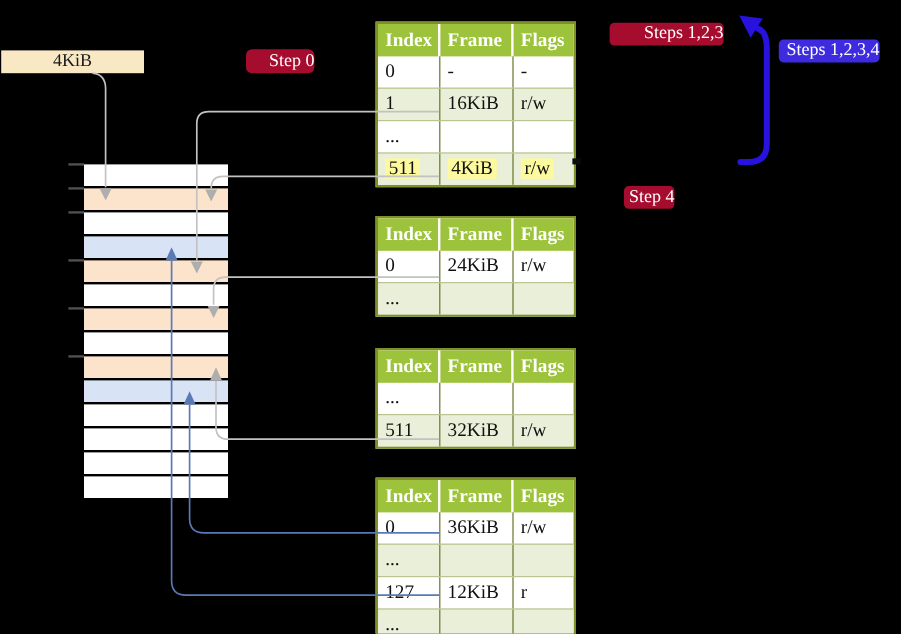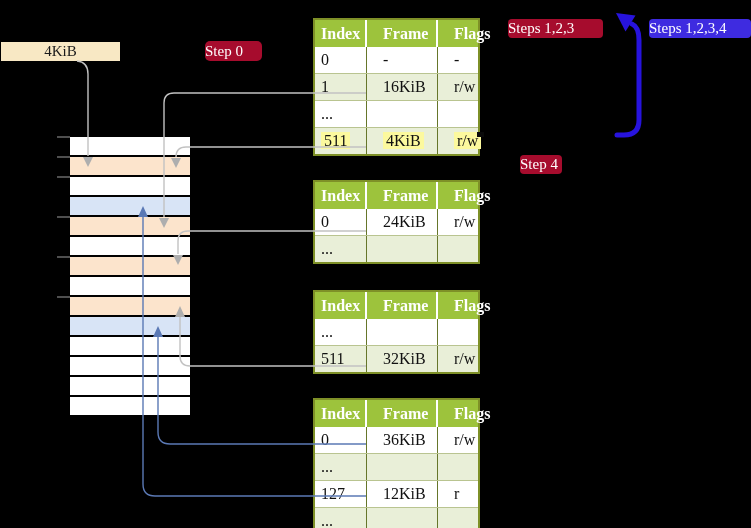--- a/index.html
+++ b/index.html
@@ -1,42 +1,42 @@
 <!DOCTYPE html>
 <html style="--label-red: #a60c2d; --label-blue: #3e2be0; --arrow-blue: #2713dd; --steel-blue: #5b79b5; --gray-line: #c2c2c2; --gray-arrow: #aeaeae; --header-green: #9dc33c; --row-green: #e9efd8; --border-olive: #7e9027; --mem-orange: #fce4cc; --mem-blue: #d8e4f6; --cream: #f8e8c4; --highlight-yellow: #fcf99e;"><head>
 <meta charset="utf-8">
 <style>
   html,body{margin:0;padding:0;background:#000;}
   body{width:751px;height:528px;overflow:hidden;font-family:"Liberation Serif",serif;position:relative;}
   .canvas{position:absolute;left:0;top:0;width:751px;height:528px;}
 
   
-  .badge{position:absolute;color:#fff;font-size:15px;text-align:left;
+  .badge{position:absolute;color:#fff;font-size:15px;text-align:right;
          background:var(--label-red);border-radius:4px;line-height:19px;height:19px;}
   .badge.blue{background:var(--label-blue);}
   #badge-step0{left:193px;top:41px;width:57px;height:20px;line-height:20px;border-radius:5px;margin-left:12px;}
   #badge-steps123{left:508px;top:19px;width:95px;}
-  #badge-steps1234{left:649px;top:19px;width:102px;}
+  #badge-steps1234{left:649px;top:33px;width:84px;}
   #badge-step4{left:520px;top:155px;width:42px;}
 
   
   .kib-box{position:absolute;left:1px;top:42px;width:119px;height:19px;background:var(--cream);
            color:#1a1a1a;font-size:15px;text-align:center;line-height:19px;}
 
   
   .mem-row{position:absolute;left:70px;width:120px;height:18px;}
   .mem-white{background:#ffffff;}
   .mem-orange{background:var(--mem-orange);}
   .mem-blue{background:var(--mem-blue);}
   .tick{position:absolute;left:57px;width:13px;height:2px;background:#4f4f4f;}
 
   
   .ptable{position:absolute;left:313px;width:167px;border:2px solid var(--border-olive);
           box-sizing:border-box;background:#fff;}
-  .prow{display:grid;grid-template-columns:52px 61px 50px;height:26px;gap:10px;}
+  .prow{display:grid;grid-template-columns:52px 61px 50px;height:26px;}
   .prow.head{background:var(--header-green);height:27px;}
   .prow.head .pcell{color:#fff;font-weight:bold;font-size:16px;line-height:27px;
           border-right:2px solid #fff;}
   .prow.head .pcell:last-child{border-right:none;}
   .pcell{font-size:16px;line-height:26px;padding-left:6px;color:#111;
          border-right:1px solid #66762a;overflow:hidden;white-space:nowrap;}
   .pcell:last-child{border-right:none;}
   .prow.body + .prow.body{border-top:1px solid #b9c490;}
   .prow.shaded{background:var(--row-green);}
   .hl{background:var(--highlight-yellow);padding:0 3px;}

